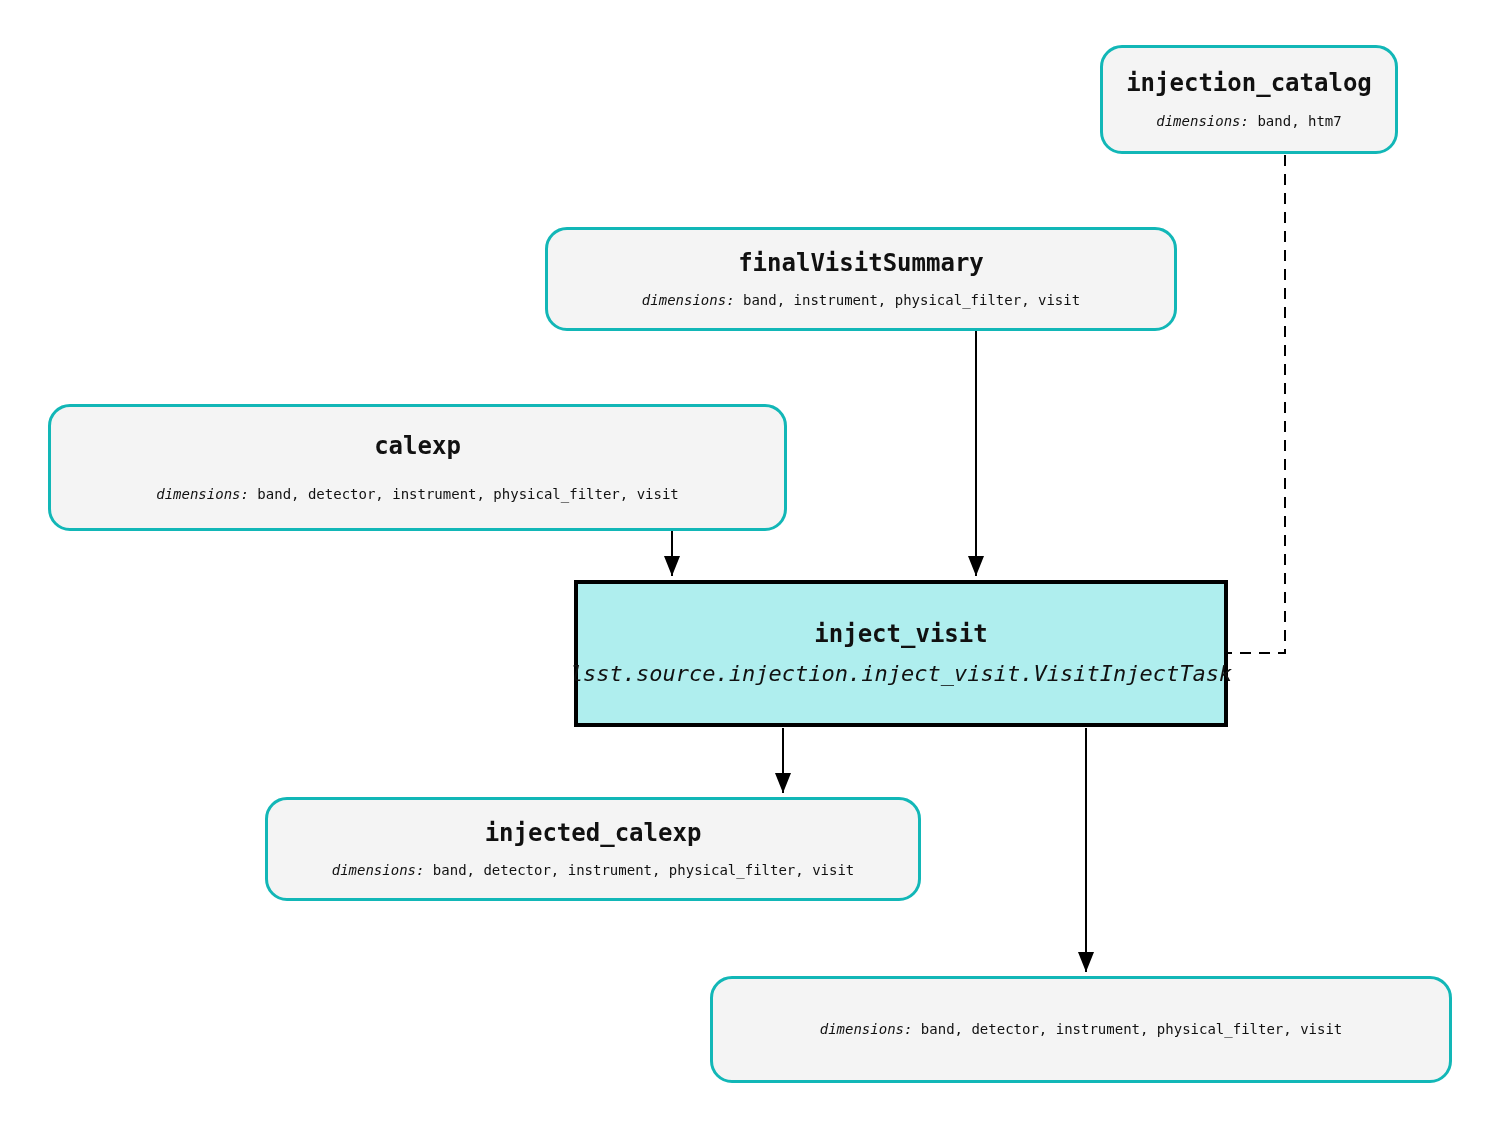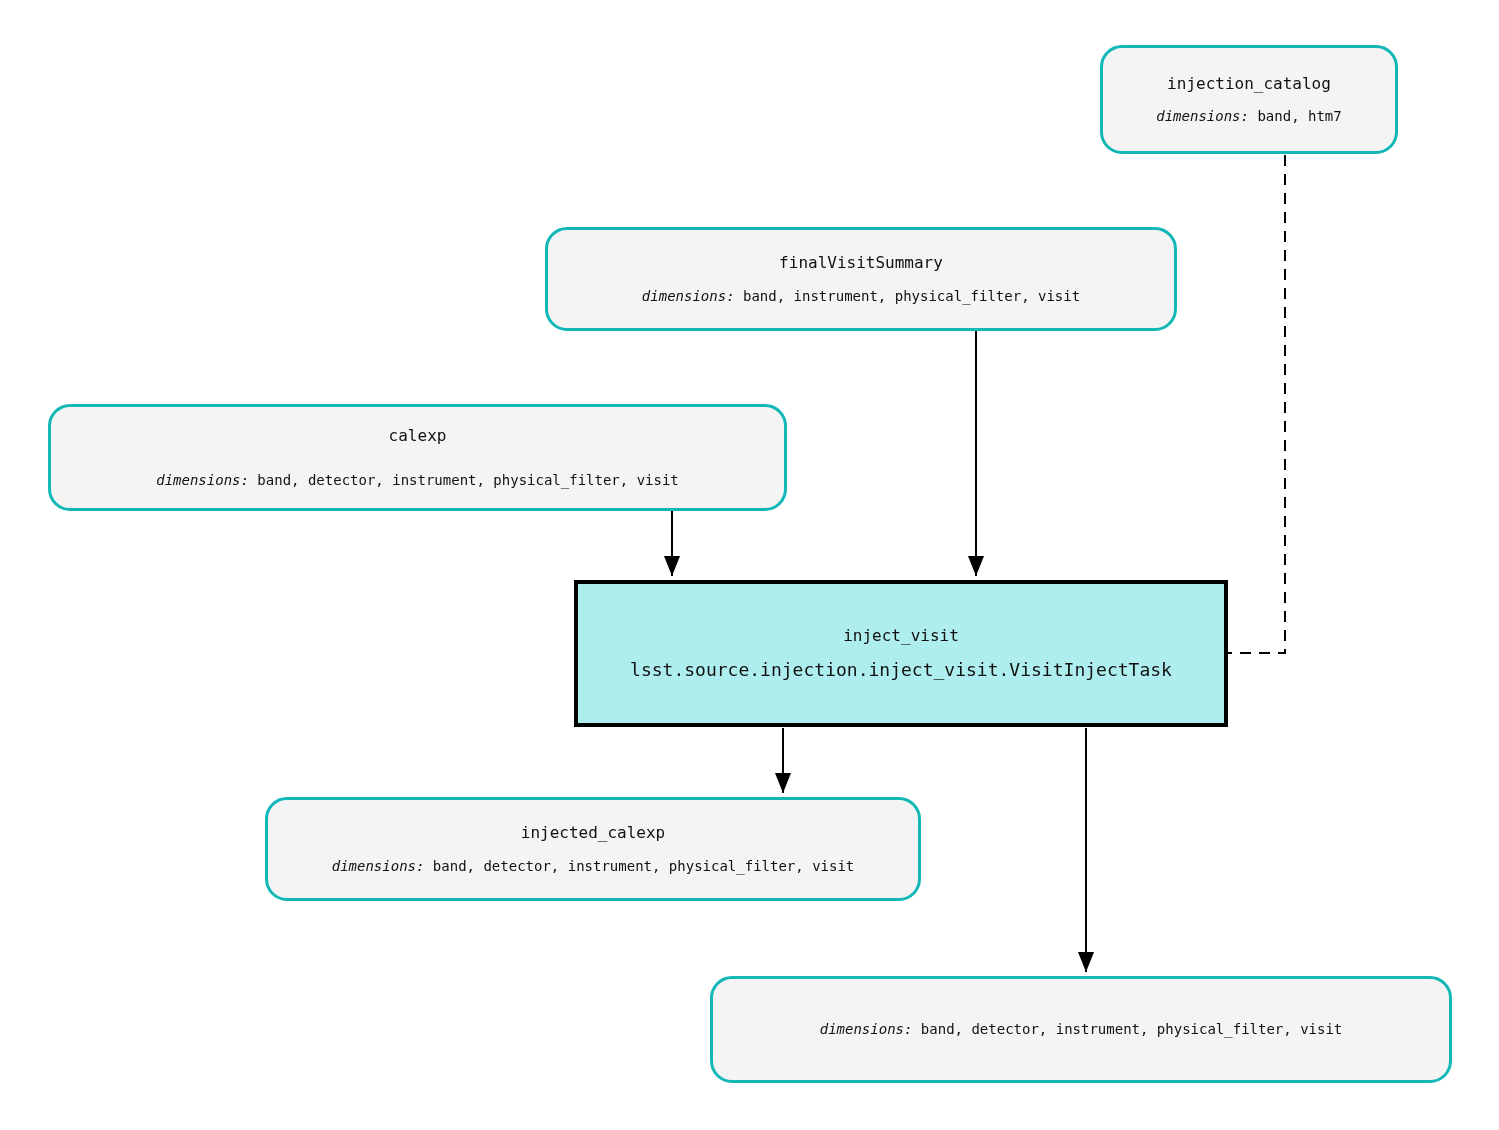--- a/index.html
+++ b/index.html
@@ -41,41 +41,42 @@
     border-radius: 22px;
     gap: 17px;
   }
   .node.task {
     background: var(--task-fill);
     border: 4px solid var(--task-border);
     border-radius: 0;
     gap: 15px;
   }
   .node-title {
-    font-size: 16px;
-    font-weight: normal;
+    font-size: 24px;
+    font-weight: bold;
     line-height: 1.1;
     white-space: nowrap;
   }
   .node-class {
-    font-size: 18px;
+    font-size: 22px;
     line-height: 1.1;
     white-space: nowrap;
+    font-style: italic;
   }
   .node-dims {
     font-size: 14px;
     line-height: 1.1;
     white-space: nowrap;
   }
   .dims-label { font-style: italic; }
 
   
   #n-injection-catalog       { left: 1100px; top: 45px;  width: 298px; height: 109px; }
   #n-final-visit-summary     { left: 545px;  top: 227px; width: 632px; height: 104px; }
-  #n-calexp                  { left: 48px;   top: 404px; width: 739px; height: 107px; gap: 28px; }
+  #n-calexp                  { left: 48px;   top: 404px; width: 739px; height: 127px; gap: 28px; }
   #n-inject-visit            { left: 574px;  top: 580px; width: 654px; height: 147px; text-align: center; }
   #n-injected-calexp         { left: 265px;  top: 797px; width: 656px; height: 104px; }
   #n-injected-calexp-catalog { left: 710px;  top: 976px; width: 742px; height: 107px; }
 </style>
 </head>
 <body>
 
 <div class="canvas">
 
   <svg class="edges-layer" width="1499" height="1130" viewBox="0 0 1499 1130" xmlns="http://www.w3.org/2000/svg">

